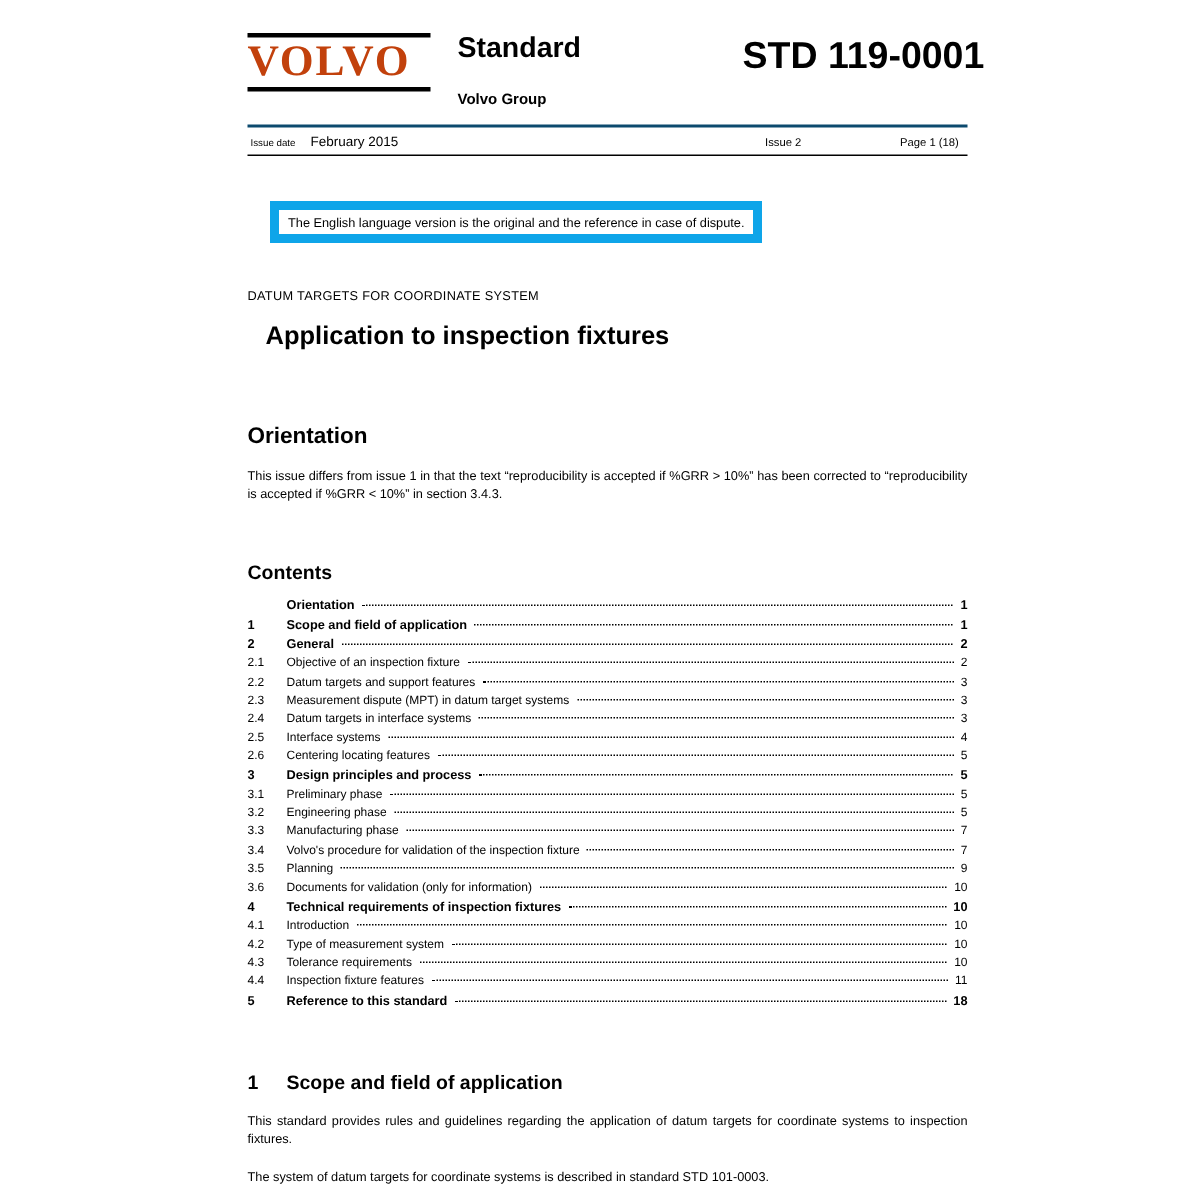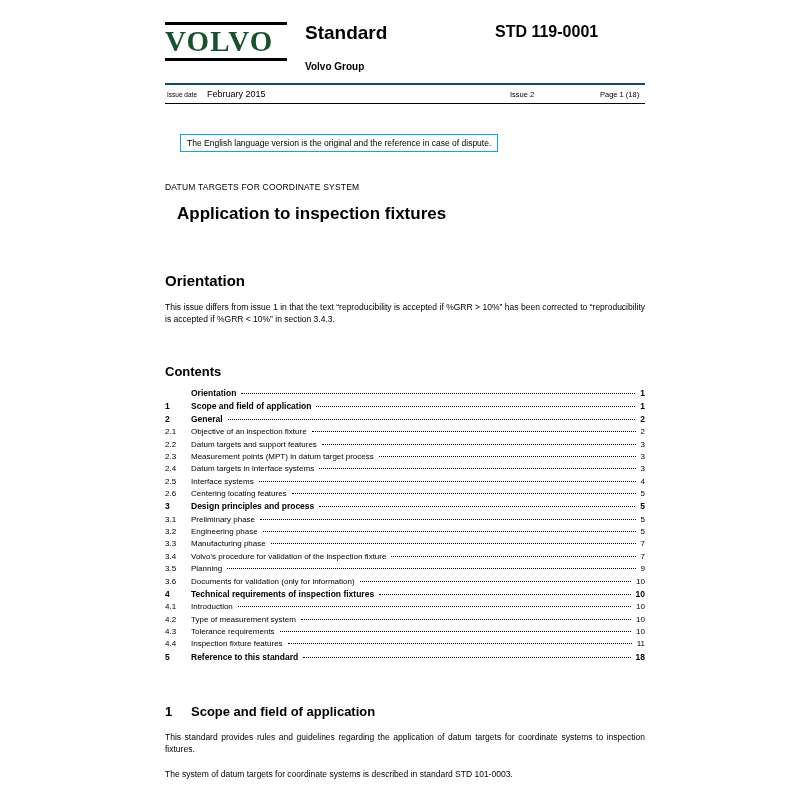--- a/index.html
+++ b/index.html
@@ -39,21 +39,21 @@
   .logo-wrap {
     width: 130px;
     padding-top: 4px;
   }
   .volvo-logo {
     font-family: "Liberation Serif", serif;
     font-weight: bold;
     font-size: 29px;
     letter-spacing: 1.2px;
     line-height: 1;
-    color: #14532d;
+    color: #c2410c;
   }
   .logo-bar-top, .logo-bar-bottom {
     height: 3px;
     background: #000;
     width: 122px;
   }
   .logo-bar-top { margin-bottom: 2px; }
   .logo-bar-bottom { margin-top: 2px; }
 
   .title-block {
@@ -65,24 +65,24 @@
     font-size: 19px;
     font-weight: bold;
     line-height: 1.1;
   }
   .std-sub {
     font-size: 10px;
     font-weight: bold;
     margin-top: 17px;
   }
   .std-number {
-    font-size: 16px;
+    font-size: 25px;
     font-weight: bold;
     padding-top: 5px;
-    text-align: left;
+    text-align: center;
     width: 150px;
     white-space: nowrap;
   }
 
   
   .inforule {
     margin-top: 21px;
     border-top: 2px solid #0c4a6e;
     border-bottom: 1px solid #000;
     height: 18px;
@@ -93,21 +93,21 @@
   }
   .inforule .lbl { font-size: 6.5px; }
   .inforule .val { font-size: 9px; margin-left: 10px; }
   .ir-left { position: absolute; left: 2px; display: flex; align-items: baseline; }
   .ir-mid { position: absolute; left: 345px; font-size: 7.5px; }
   .ir-right { position: absolute; left: 435px; font-size: 7.5px; }
 
   
   .notice {
     margin: 30px 0 0 15px;
-    border: 1px solid #0ea5e9;
+    border: 6px solid #0ea5e9;
     display: inline-block;
     padding: 3px 6px;
     font-size: 8.5px;
   }
 
   
   .kicker {
     margin-top: 30px;
     font-size: 8.5px;
     letter-spacing: 0.2px;
@@ -243,21 +243,21 @@
           <span class="toc-page">2</span>
         </div>
         <div class="toc-row lvl2">
           <span class="toc-num">2.2</span>
           <span class="toc-label">Datum targets and support features</span>
           <span class="toc-dots"></span>
           <span class="toc-page">3</span>
         </div>
         <div class="toc-row lvl2">
           <span class="toc-num">2.3</span>
-          <span class="toc-label">Measurement points (MPT) in datum target process</span>
+          <span class="toc-label">Measurement dispute (MPT) in datum target systems</span>
           <span class="toc-dots"></span>
           <span class="toc-page">3</span>
         </div>
         <div class="toc-row lvl2">
           <span class="toc-num">2.4</span>
           <span class="toc-label">Datum targets in interface systems</span>
           <span class="toc-dots"></span>
           <span class="toc-page">3</span>
         </div>
         <div class="toc-row lvl2">

